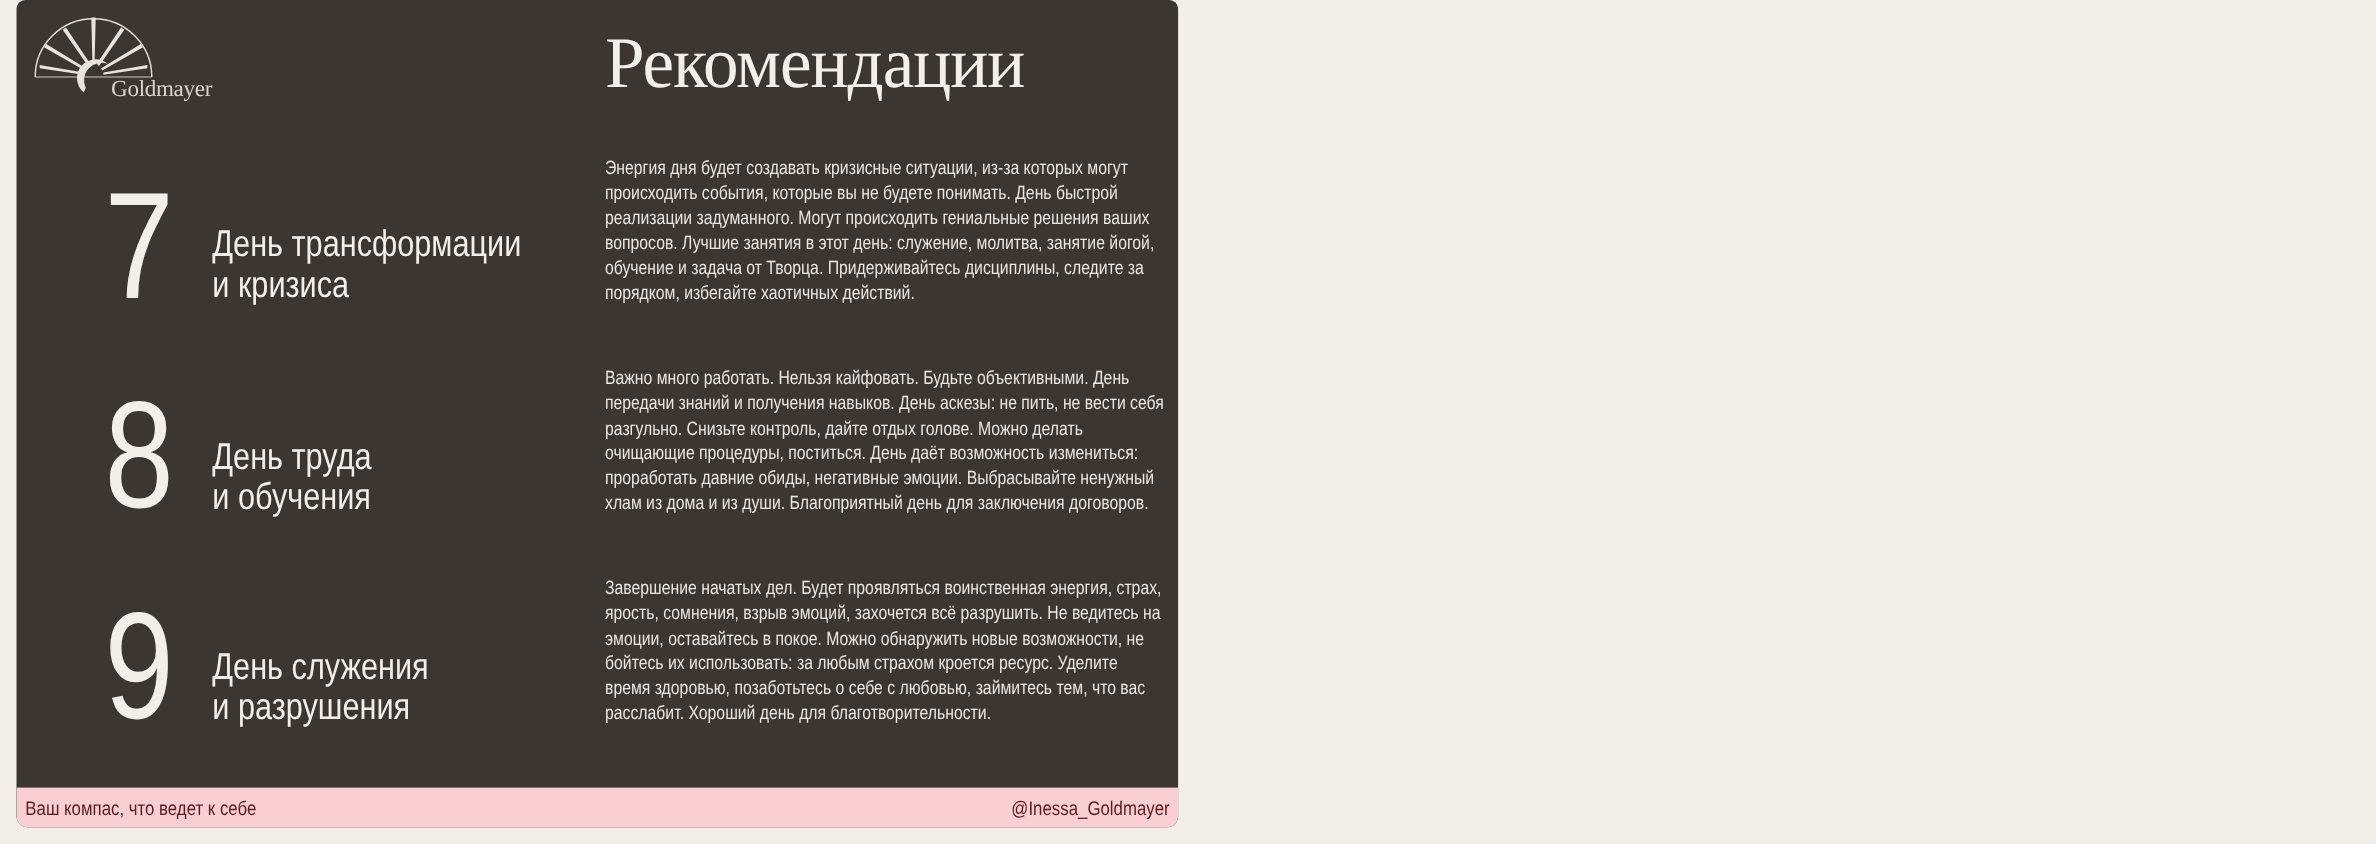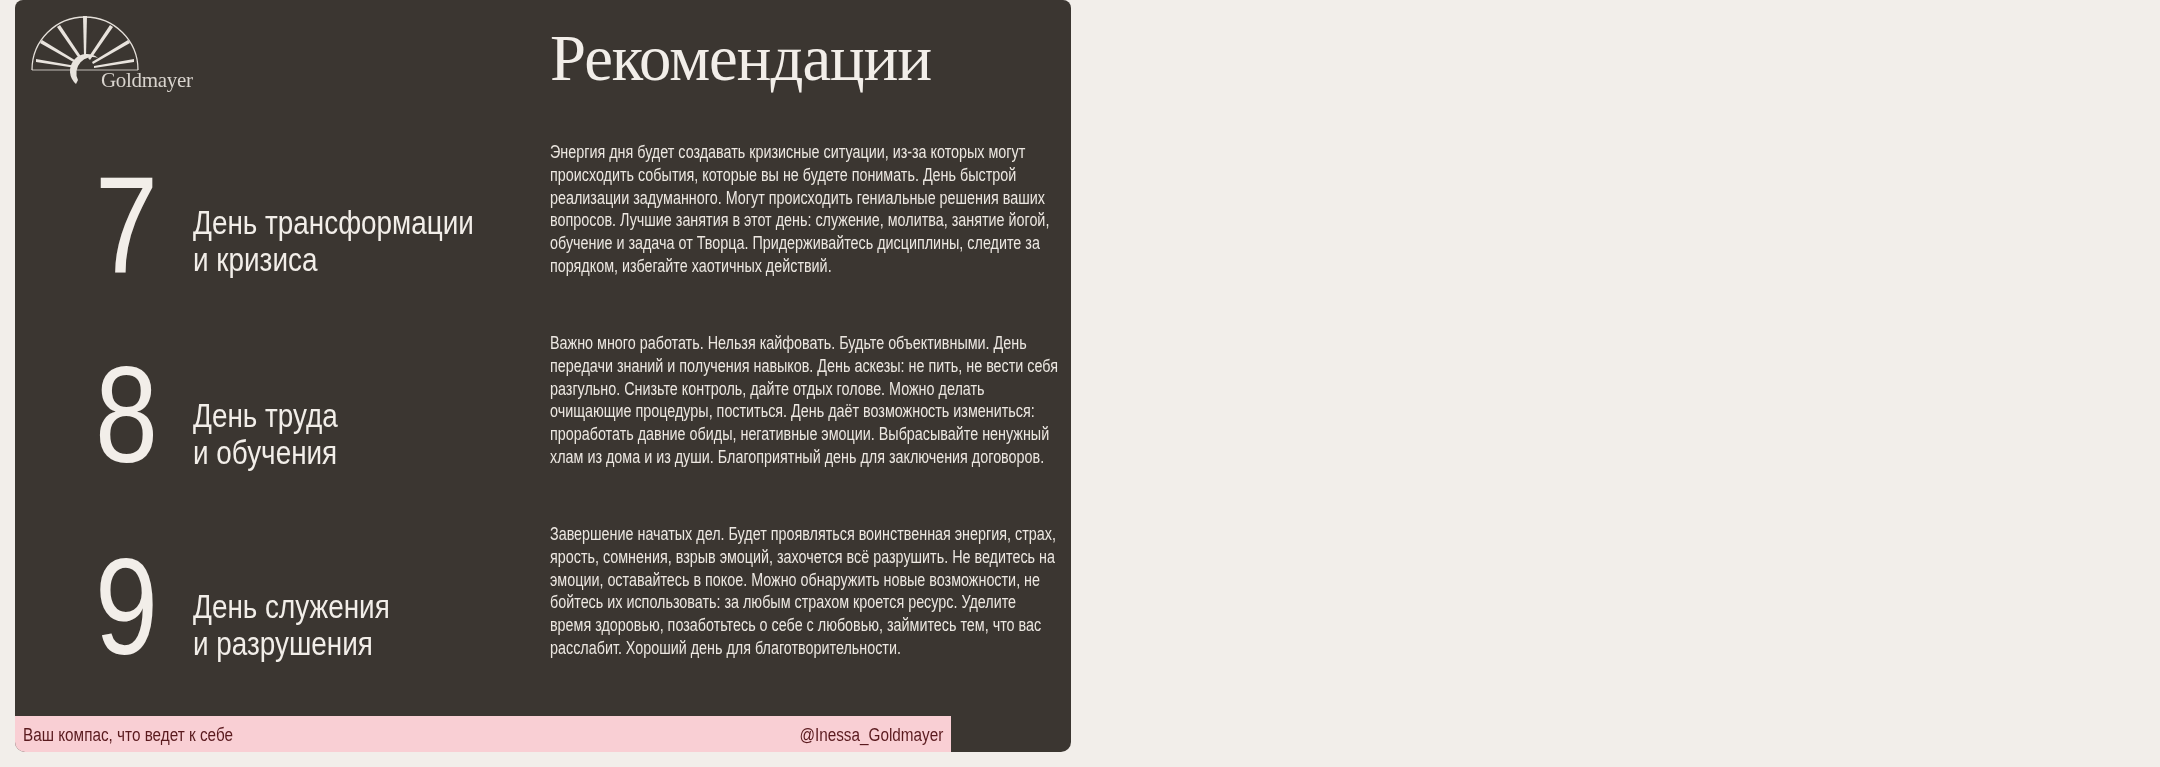--- a/index.html
+++ b/index.html
@@ -28,21 +28,21 @@
   }
   .heading {
     position: absolute; left: 178px; color: #f2eee9; font-size: 34px; line-height: 37px;
     transform: scaleX(0.82); transform-origin: left; white-space: nowrap;
   }
   .desc {
     position: absolute; left: 535px; width: 620px; color: #ece7e1; font-size: 17.5px; line-height: 22.8px;
     transform: scaleX(0.82); transform-origin: left;
   }
   .footer {
-    position: absolute; left: 0; top: 716px; width: 936px; height: 36px; background: #f9cfd4;
+    position: absolute; left: 0; top: 716px; width: 1056px; height: 36px; background: #f9cfd4;
   }
   .footer-left, .footer-right {
     position: absolute; top: 9px; color: #5a1a1e; font-size: 18px; white-space: nowrap;
   }
   .footer-left { left: 8px; transform: scaleX(0.85); transform-origin: left; }
   .footer-right { right: 8px; transform: scaleX(0.85); transform-origin: right; }
 </style>
 </head>
 <body>
 

